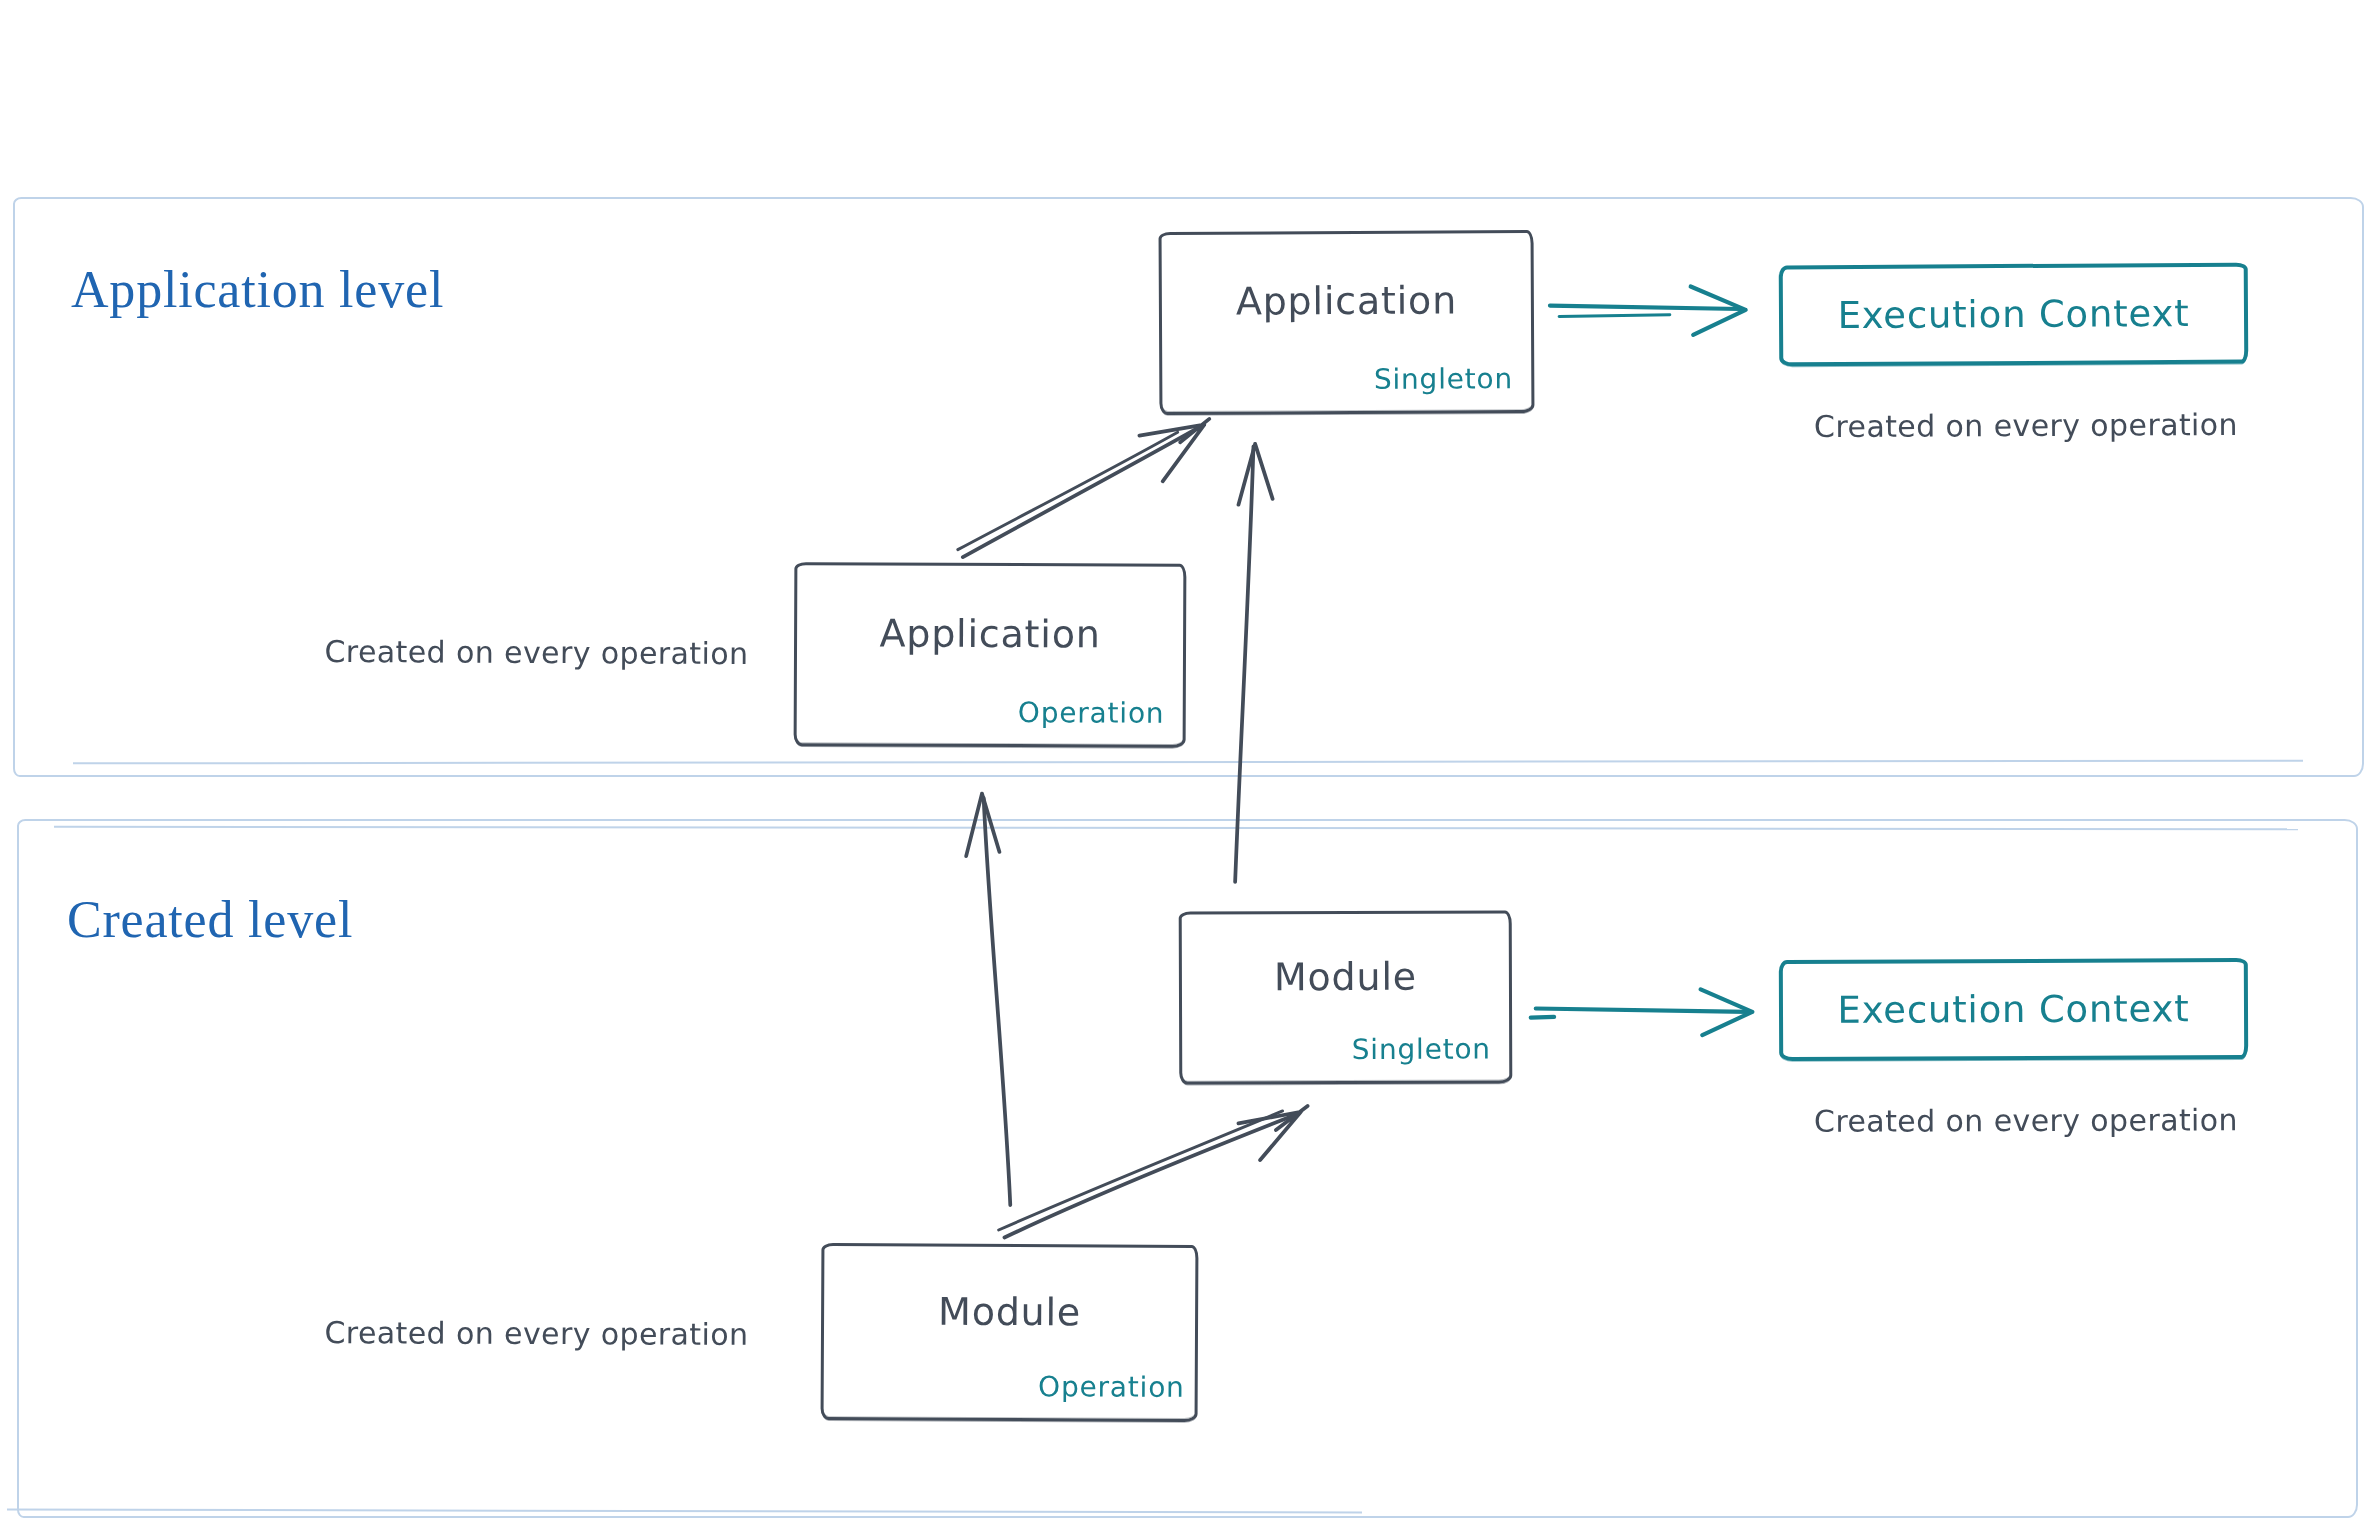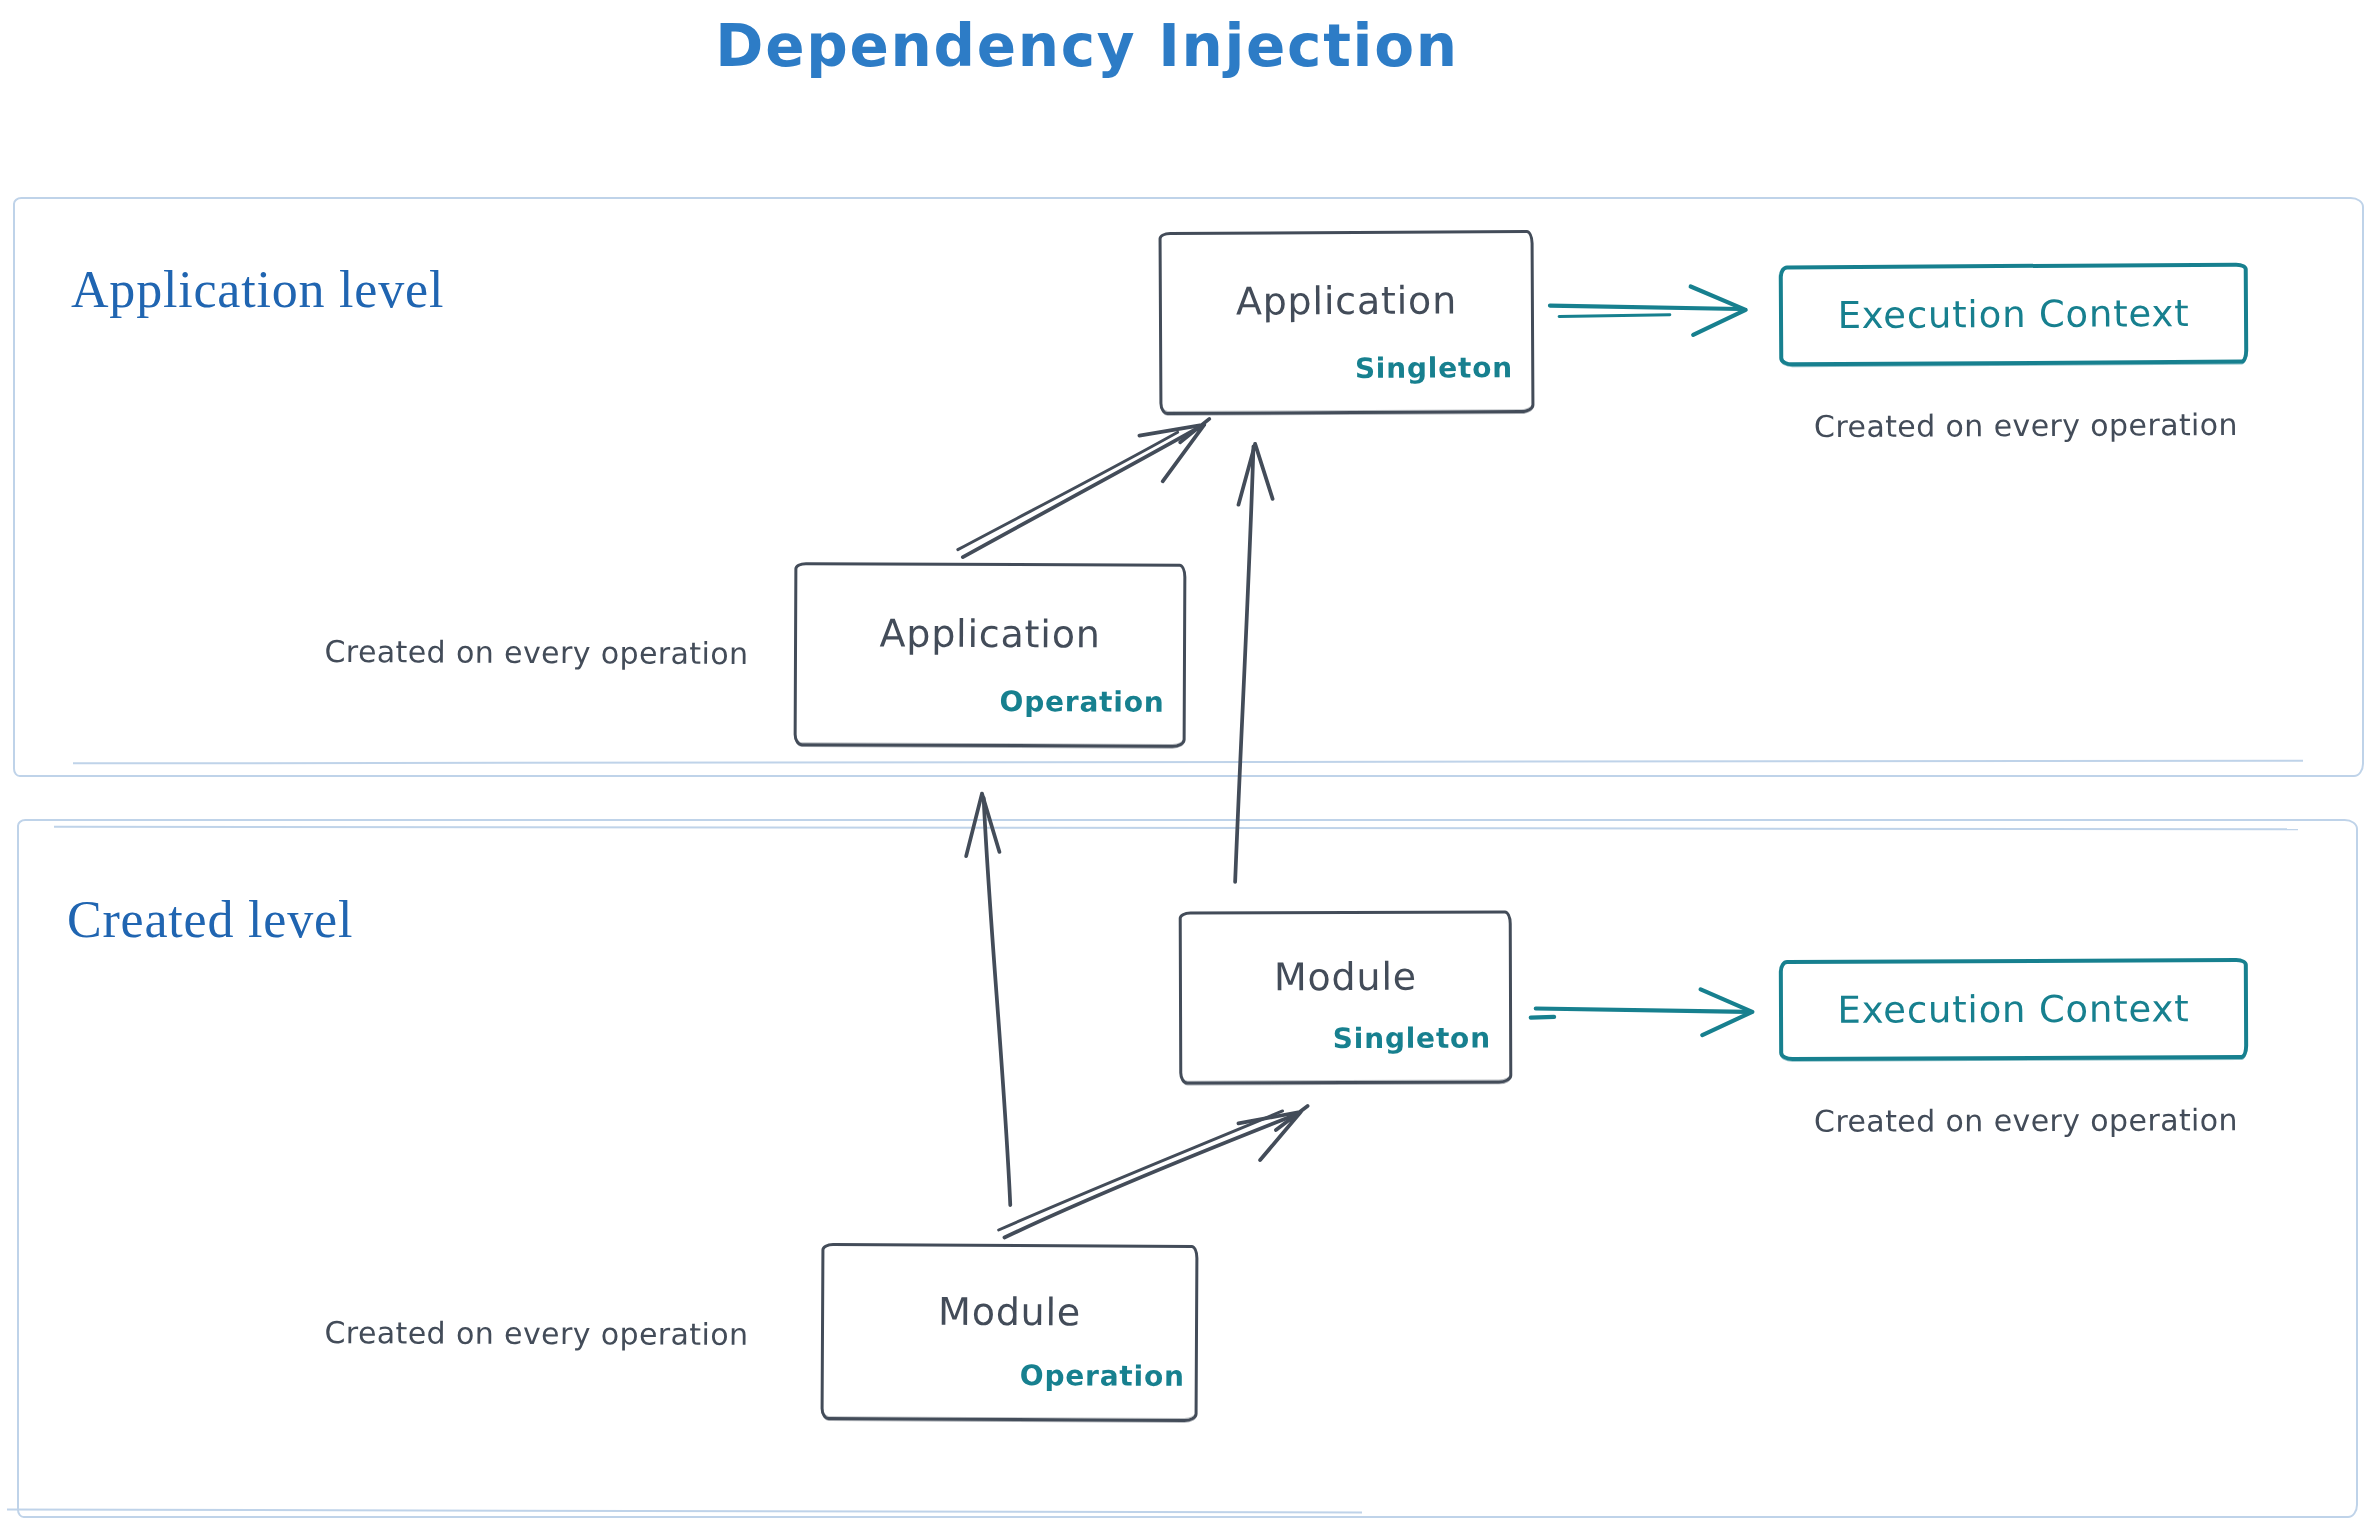--- a/index.html
+++ b/index.html
@@ -68,24 +68,23 @@
     border-radius:11.7px 6.7px 13.3px 8.3px / 6.7px 13.3px 8.3px 11.7px;
     background:#ffffff;
     box-shadow:0 1.7px 0 -0.8px rgba(67,76,89,.45), inset 0 -1.7px 0 -0.8px rgba(67,76,89,.35);
   }
   .node-title{
     position:absolute;left:0;right:0;top:38%;transform:translateY(-50%);
     text-align:center;font-size:38px;letter-spacing:0.8px;white-space:nowrap;
     color:var(--ink_dark);
   }
   .node-scope{
-    position:absolute;right:18.3px;bottom:26px;
+    position:absolute;right:18.3px;bottom:15px;
     font-size:28px;letter-spacing:0.8px;white-space:nowrap;
     color:var(--teal);
-    font-weight:bold;
   }
   .node-app-singleton{left:1159px;top:231px;width:375px;height:183px;transform:rotate(-0.3deg);}
   .node-app-operation{left:794px;top:563px;width:392px;height:184px;transform:rotate(0.25deg);}
   .node-module-singleton{left:1179px;top:911px;width:333px;height:173px;transform:rotate(-0.2deg);}
   .node-module-operation{left:821px;top:1244px;width:377px;height:177px;transform:rotate(0.3deg);}
   .node-module-operation .node-scope{right:10px;}
   
   .exec{
     position:absolute;
     border:4.2px solid var(--teal);
@@ -114,21 +113,20 @@
   svg.arrows{position:absolute;left:0;top:0;pointer-events:none;}
   .stroke-dark{stroke:var(--ink_dark);}
   .stroke-teal{stroke:var(--teal);}
   svg.arrows path{fill:none;stroke-linecap:round;stroke-linejoin:round;}
 </style>
 </head>
 <body>
 
 <div id="canvas">
 
-  <div class="title">Dependency Injection</div>
 
   <div class="level level-app"></div>
   <div class="level level-module"></div>
   <div class="level-label level-label-app">Application level</div>
   <div class="level-label level-label-module">Created level</div>
 
   <svg class="arrows" width="2377" height="1534" viewBox="0 0 2854 1842">
     <g>
       <path class="stroke-dark" stroke-width="4.5" d="M1156,669 C1250,617 1355,561 1440,513"></path>
       <path class="stroke-dark" stroke-width="3.5" d="M1150,660 C1240,612 1330,566 1414,519"></path>

